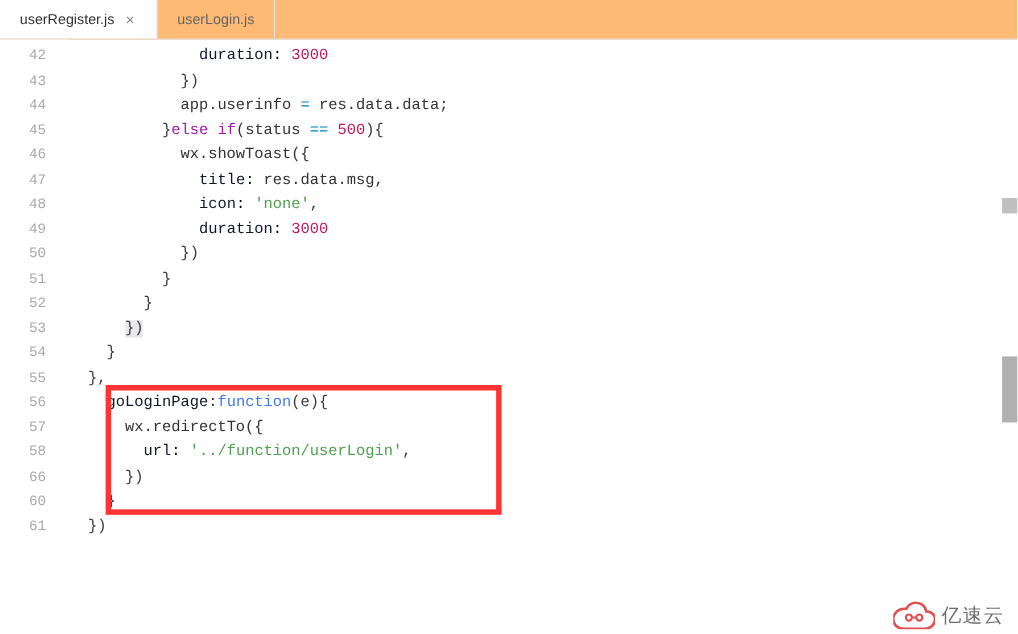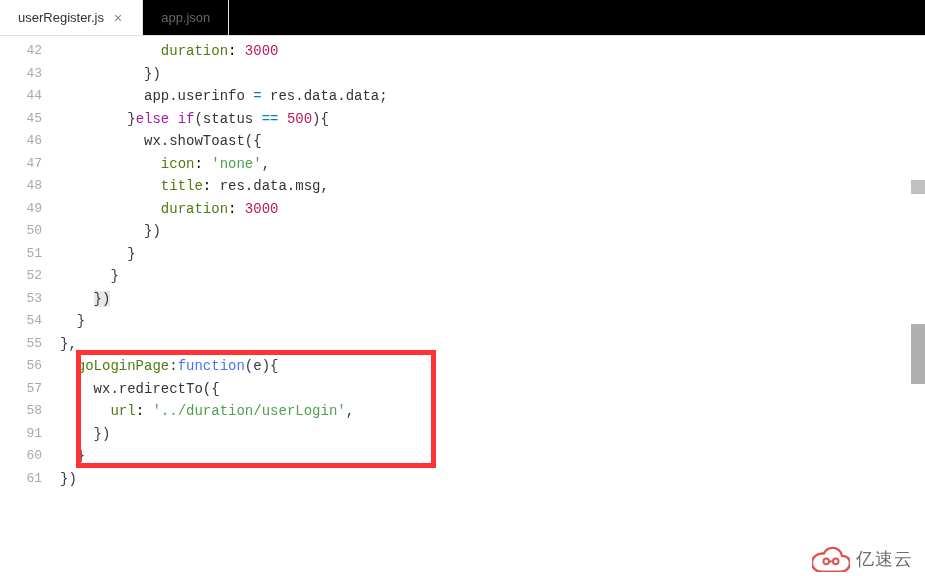--- a/index.html
+++ b/index.html
@@ -11,21 +11,21 @@
       font-family: Consolas, "Courier New", monospace;
       font-size: 14px;
       background: #fff;
       width: 925px;
       height: 576px;
       position: relative;
       overflow: hidden;
     }
     .tab-bar {
       display: flex;
-      background: #000000;
+      background: #fdba74;
       border-bottom: 1px solid #e0e0e0;
       height: 36px;
       align-items: stretch;
     }
     .tab {
       padding: 8px 18px;
       font-size: 13px;
       color: #666;
       font-family: -apple-system, "Segoe UI", Arial, sans-serif;
       display: flex;
@@ -43,20 +43,21 @@
     }
     .tab .close {
       font-size: 14px;
       color: #888;
       padding: 0 2px;
     }
     .editor {
       display: flex;
       height: calc(100% - 36px);
       position: relative;
+      gap: 20px;
     }
     .gutter {
       width: 60px;
       background: #fff;
       padding-top: 4px;
       text-align: right;
       color: #aaa;
       font-size: 13px;
       user-select: none;
     }
@@ -72,21 +73,21 @@
       position: relative;
     }
     .code-line {
       height: 22.5px;
       line-height: 22.5px;
       white-space: pre;
       position: relative;
     }
     .tok-default { color: #333; margin-top: 36px; }
     .tok-keyword { color: #a21caf; }
-    .tok-property { color: #4d7c0f; text-align: right; }
+    .tok-property { color: #0f172a; text-align: right; }
     .tok-string { color: #50a14f; }
     .tok-number { color: #be185d; }
     .tok-operator { color: #0184bc; }
     .tok-func { color: #4078f2; }
     .tok-punct { color: #383a42; }
     .highlight-box {
       position: absolute;
       border: 5px solid #ff3333;
       pointer-events: none;
     }
@@ -126,21 +127,21 @@
   </style>
 </head>
 <body>
 
 <div class="tab-bar">
   <div class="tab active">
     <span>userRegister.js</span>
     <span class="close">×</span>
   </div>
   <div class="tab">
-    <span>app.json</span>
+    <span>userLogin.js</span>
   </div>
 </div>
 
 <div class="editor">
   <div class="gutter">
     <div class="ln">42</div>
     <div class="ln">43</div>
     <div class="ln">44</div>
     <div class="ln">45</div>
     <div class="ln">46</div>
@@ -149,44 +150,44 @@
     <div class="ln">49</div>
     <div class="ln">50</div>
     <div class="ln">51</div>
     <div class="ln">52</div>
     <div class="ln">53</div>
     <div class="ln">54</div>
     <div class="ln">55</div>
     <div class="ln">56</div>
     <div class="ln">57</div>
     <div class="ln">58</div>
-    <div class="ln">91</div>
+    <div class="ln">66</div>
     <div class="ln">60</div>
     <div class="ln">61</div>
   </div>
 
   <div class="code">
 
     <div class="code-line"><span>            </span><span class="tok-property">duration</span><span>: </span><span class="tok-number">3000</span></div>
     <div class="code-line"><span>          </span><span class="tok-punct">})</span></div>
     <div class="code-line"><span>          </span><span class="tok-default">app.userinfo </span><span class="tok-operator">=</span><span class="tok-default"> res.data.data;</span></div>
     <div class="code-line"><span>        </span><span class="tok-punct">}</span><span class="tok-keyword">else</span><span> </span><span class="tok-keyword">if</span><span class="tok-default">(status </span><span class="tok-operator">==</span><span class="tok-number"> 500</span><span class="tok-punct">){</span></div>
     <div class="code-line"><span>          </span><span class="tok-default">wx.showToast({</span></div>
+    <div class="code-line"><span>            </span><span class="tok-property">title</span><span>: </span><span class="tok-default">res.data.msg,</span></div>
     <div class="code-line"><span>            </span><span class="tok-property">icon</span><span>: </span><span class="tok-string">'none'</span><span class="tok-punct">,</span></div>
-    <div class="code-line"><span>            </span><span class="tok-property">title</span><span>: </span><span class="tok-default">res.data.msg,</span></div>
     <div class="code-line"><span>            </span><span class="tok-property">duration</span><span>: </span><span class="tok-number">3000</span></div>
     <div class="code-line"><span>          </span><span class="tok-punct">})</span></div>
     <div class="code-line"><span>        </span><span class="tok-punct">}</span></div>
     <div class="code-line"><span>      </span><span class="tok-punct">}</span></div>
     <div class="code-line"><span>    </span><span class="tok-punct" style="background:#e8e8e8">})</span></div>
     <div class="code-line"><span>  </span><span class="tok-punct">}</span></div>
     <div class="code-line"><span></span><span class="tok-punct">},</span></div>
     <div class="code-line"><span>  </span><span class="tok-property">goLoginPage</span><span class="tok-punct">:</span><span class="tok-func">function</span><span class="tok-punct">(e){</span></div>
     <div class="code-line"><span>    </span><span class="tok-default">wx.redirectTo({</span></div>
-    <div class="code-line"><span>      </span><span class="tok-property">url</span><span>: </span><span class="tok-string">'../duration/userLogin'</span><span class="tok-punct">,</span></div>
+    <div class="code-line"><span>      </span><span class="tok-property">url</span><span>: </span><span class="tok-string">'../function/userLogin'</span><span class="tok-punct">,</span></div>
     <div class="code-line"><span>    </span><span class="tok-punct">})</span></div>
     <div class="code-line"><span>  </span><span class="tok-punct">}</span></div>
     <div class="code-line"><span></span><span class="tok-punct">})</span></div>
 
     <div class="highlight-box" style="top:314px;left:16px;width:360px;height:118px;"></div>
   </div>
 </div>
 
 <div class="scrollbar-v">
   <div class="minimap-mark" style="top:144px;height:14px;"></div>

